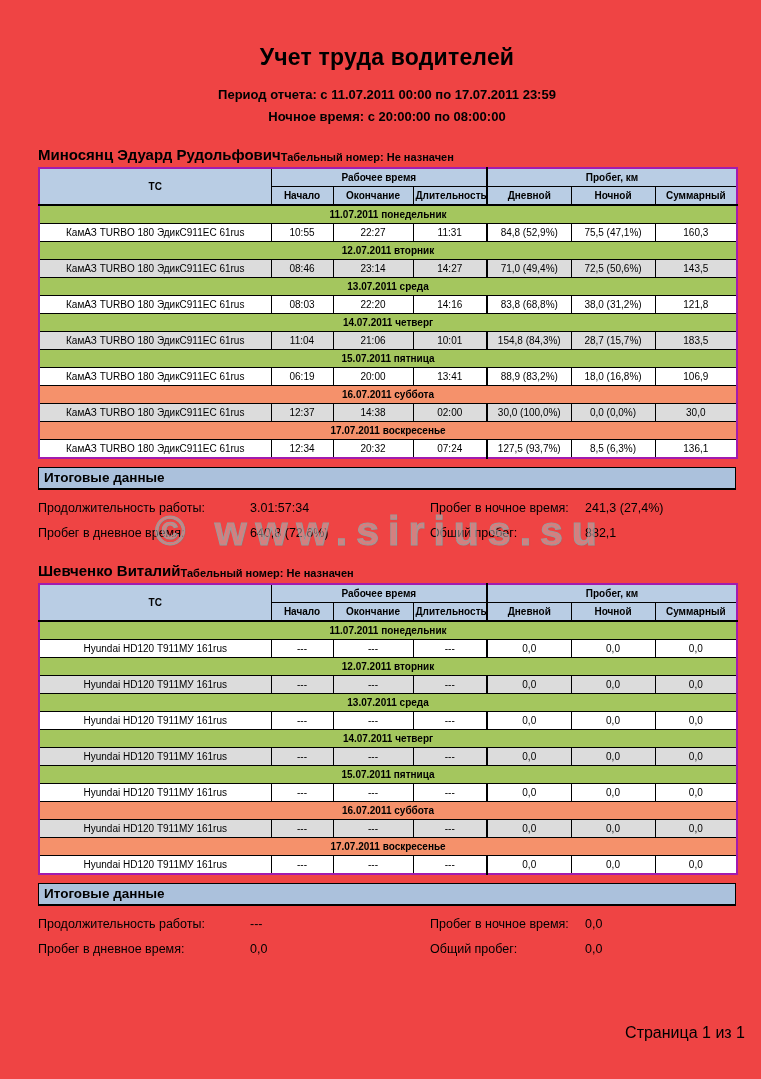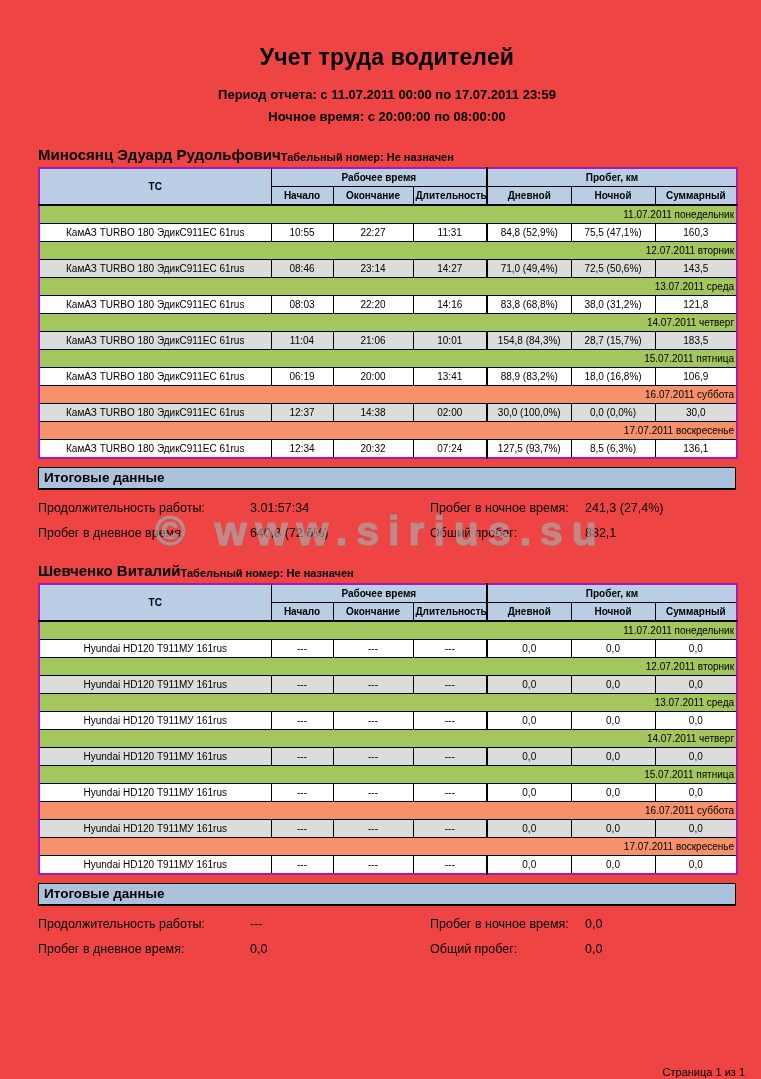--- a/index.html
+++ b/index.html
@@ -59,23 +59,22 @@
     white-space: nowrap;
   }
   table.day-table thead th {
     background: var(--header-fill, #b9cde4);
     font-weight: bold;
   }
   table.day-table thead { border-bottom: 2px solid #000; }
   .grp { border-left-width: 2px !important; }
 
   tr.date-band td {
-    font-weight: normal;
+    font-weight: bold;
     background: var(--weekday-band, #a4c65e);
-    text-align: right;
   }
   tr.date-band.weekend td { background: var(--weekend-band, #f5916b); }
   tr.data-row td { background: #ffffff; }
   tr.data-row.alt td { background: var(--row-alt-fill, #dcdcdc); }
 
   .summary-band {
     margin-top: 8px;
     width: 698px;
     background: var(--summary-fill, #abc1dc);
     border: 1px solid #000;
@@ -106,22 +105,21 @@
     -webkit-text-stroke: 1.1px #9b9b9b;
     text-shadow: 1px 1px 1px rgba(120,120,120,0.35);
     pointer-events: none;
     white-space: nowrap;
   }
 
   .page-footer {
     position: absolute;
     top: 1024px;
     right: 16px;
-    font-size: 11px;
-    margin-top: 42px;
+    font-size: 16px;
   }
 </style>
 </head>
 <body>
 
 <div class="page">
   <div class="content">
     <div class="report-title">Учет труда водителей</div>
     <div class="report-subline">Период отчета: с 11.07.2011 00:00 по 17.07.2011 23:59</div>
     <div class="report-subline">Ночное время: с 20:00:00 по 08:00:00</div>

